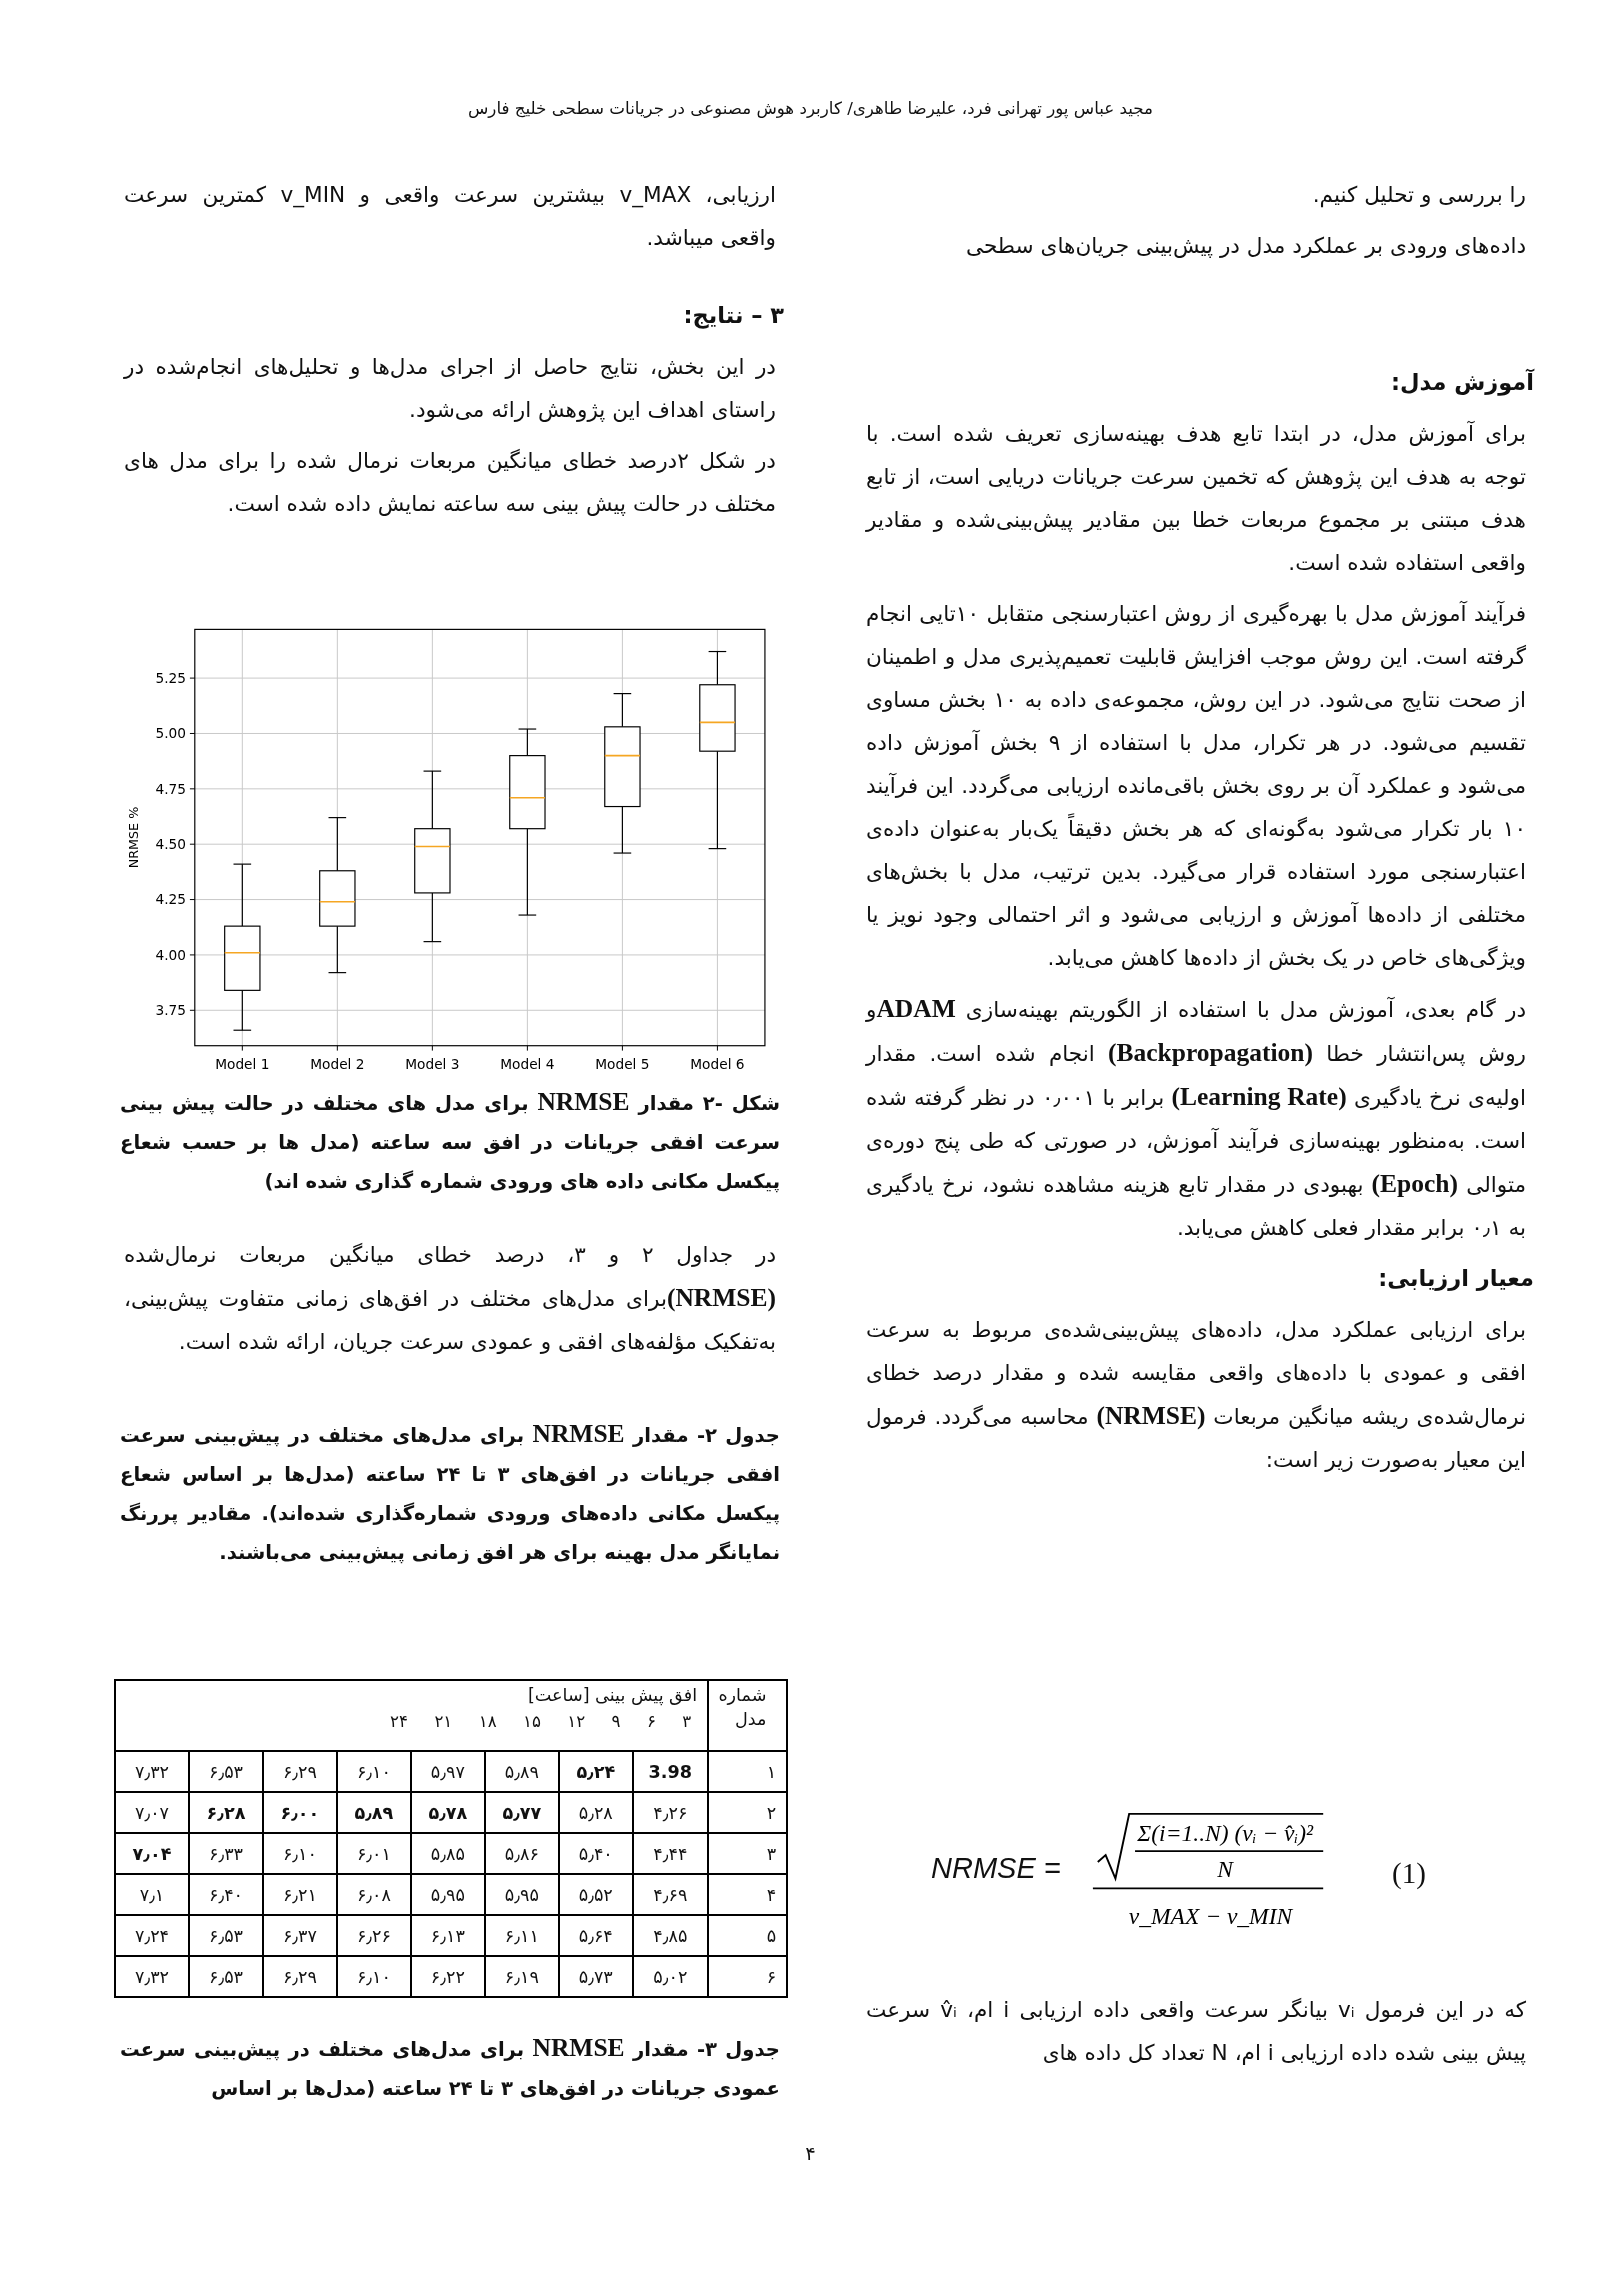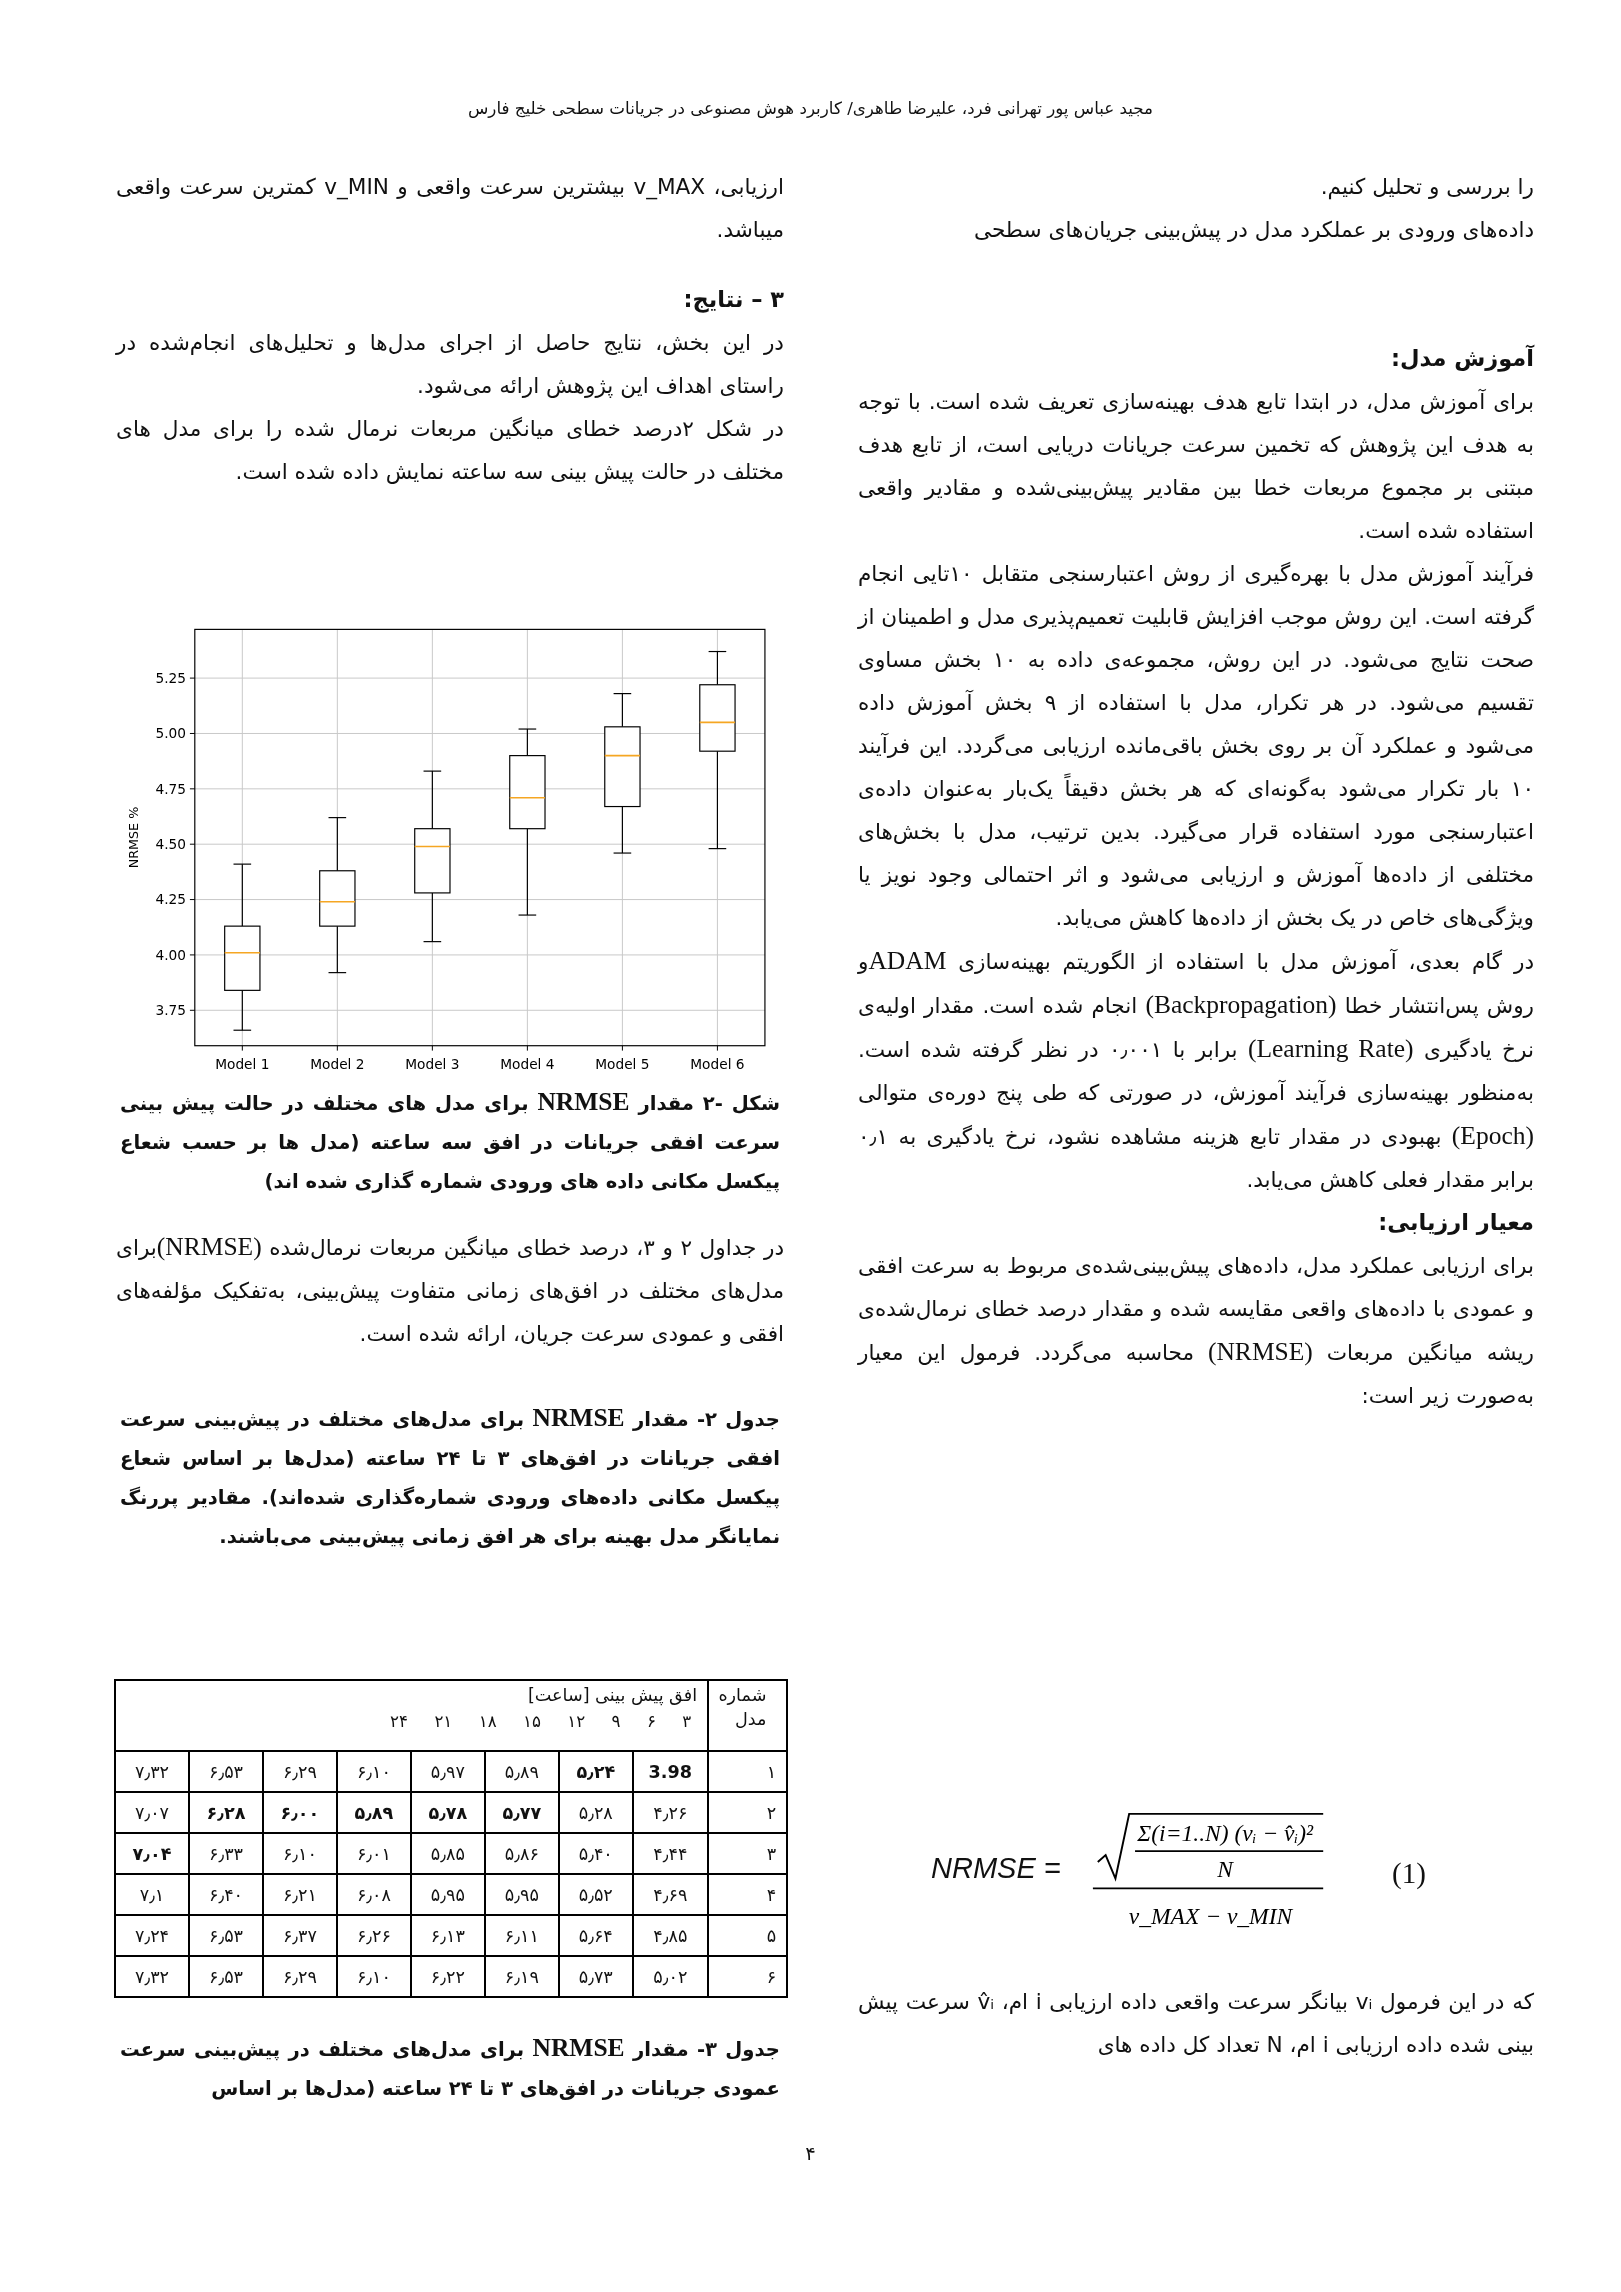--- a/index.html
+++ b/index.html
@@ -3,23 +3,23 @@
 <meta charset="utf-8">
 <style>
   html, body { margin: 0; padding: 0; background: #ffffff; }
   body { width: 1621px; height: 2293px; position: relative; overflow: hidden;
          font-family: "DejaVu Sans", sans-serif; color: #111; }
   .header { position: absolute; top: 98px; left: 0; width: 1621px; text-align: center;
             font-size: 16.7px; direction: rtl; }
   .col { position: absolute; direction: rtl; text-align: justify; font-size: 21.6px; line-height: 43px; }
   .col-right { left: 858px; width: 676px; top: 165px; }
   .col-left { left: 116px; width: 668px; top: 165px; }
-  .p { margin: 0; }
+  .p { margin: 8px; }
   .h { font-weight: bold; font-size: 22.5px; margin: 0; }
-  .latin { font-family: "Liberation Serif", serif; font-size: 25.5px; }
+  .latin { font-family: "Liberation Serif", serif; font-size: 25.5px; font-weight: bold; }
   .caption { font-weight: bold; font-size: 19.6px; line-height: 39px; margin: 4px; }
   .chart-wrap { position: absolute; left: 116px; top: 600px; width: 667px; height: 480px; }
   .formula { position: absolute; left: 882px; top: 1808px; width: 647px; height: 147px; direction: ltr; }
   .f-main { position: absolute; left: 49px; top: 44px; font-family: Liberation Sans, sans-serif; font-style: italic; font-size: 29px; }
   .f-num { position: absolute; left: 510px; top: 49px; font-family: "Liberation Serif", serif; font-size: 29px; }
   .f-frac { position: absolute; left: 206px; top: 0; width: 245px; height: 147px; }
   .table-wrap { position: absolute; left: 114px; top: 1679px; width: 674px; direction: rtl; }
   table { border-collapse: collapse; width: 100%; font-size: 17.6px; }
   td { border: 2px solid #000; text-align: center; height: 39px; padding: 0 3.9px; }
   td.num { width: 73px; }

